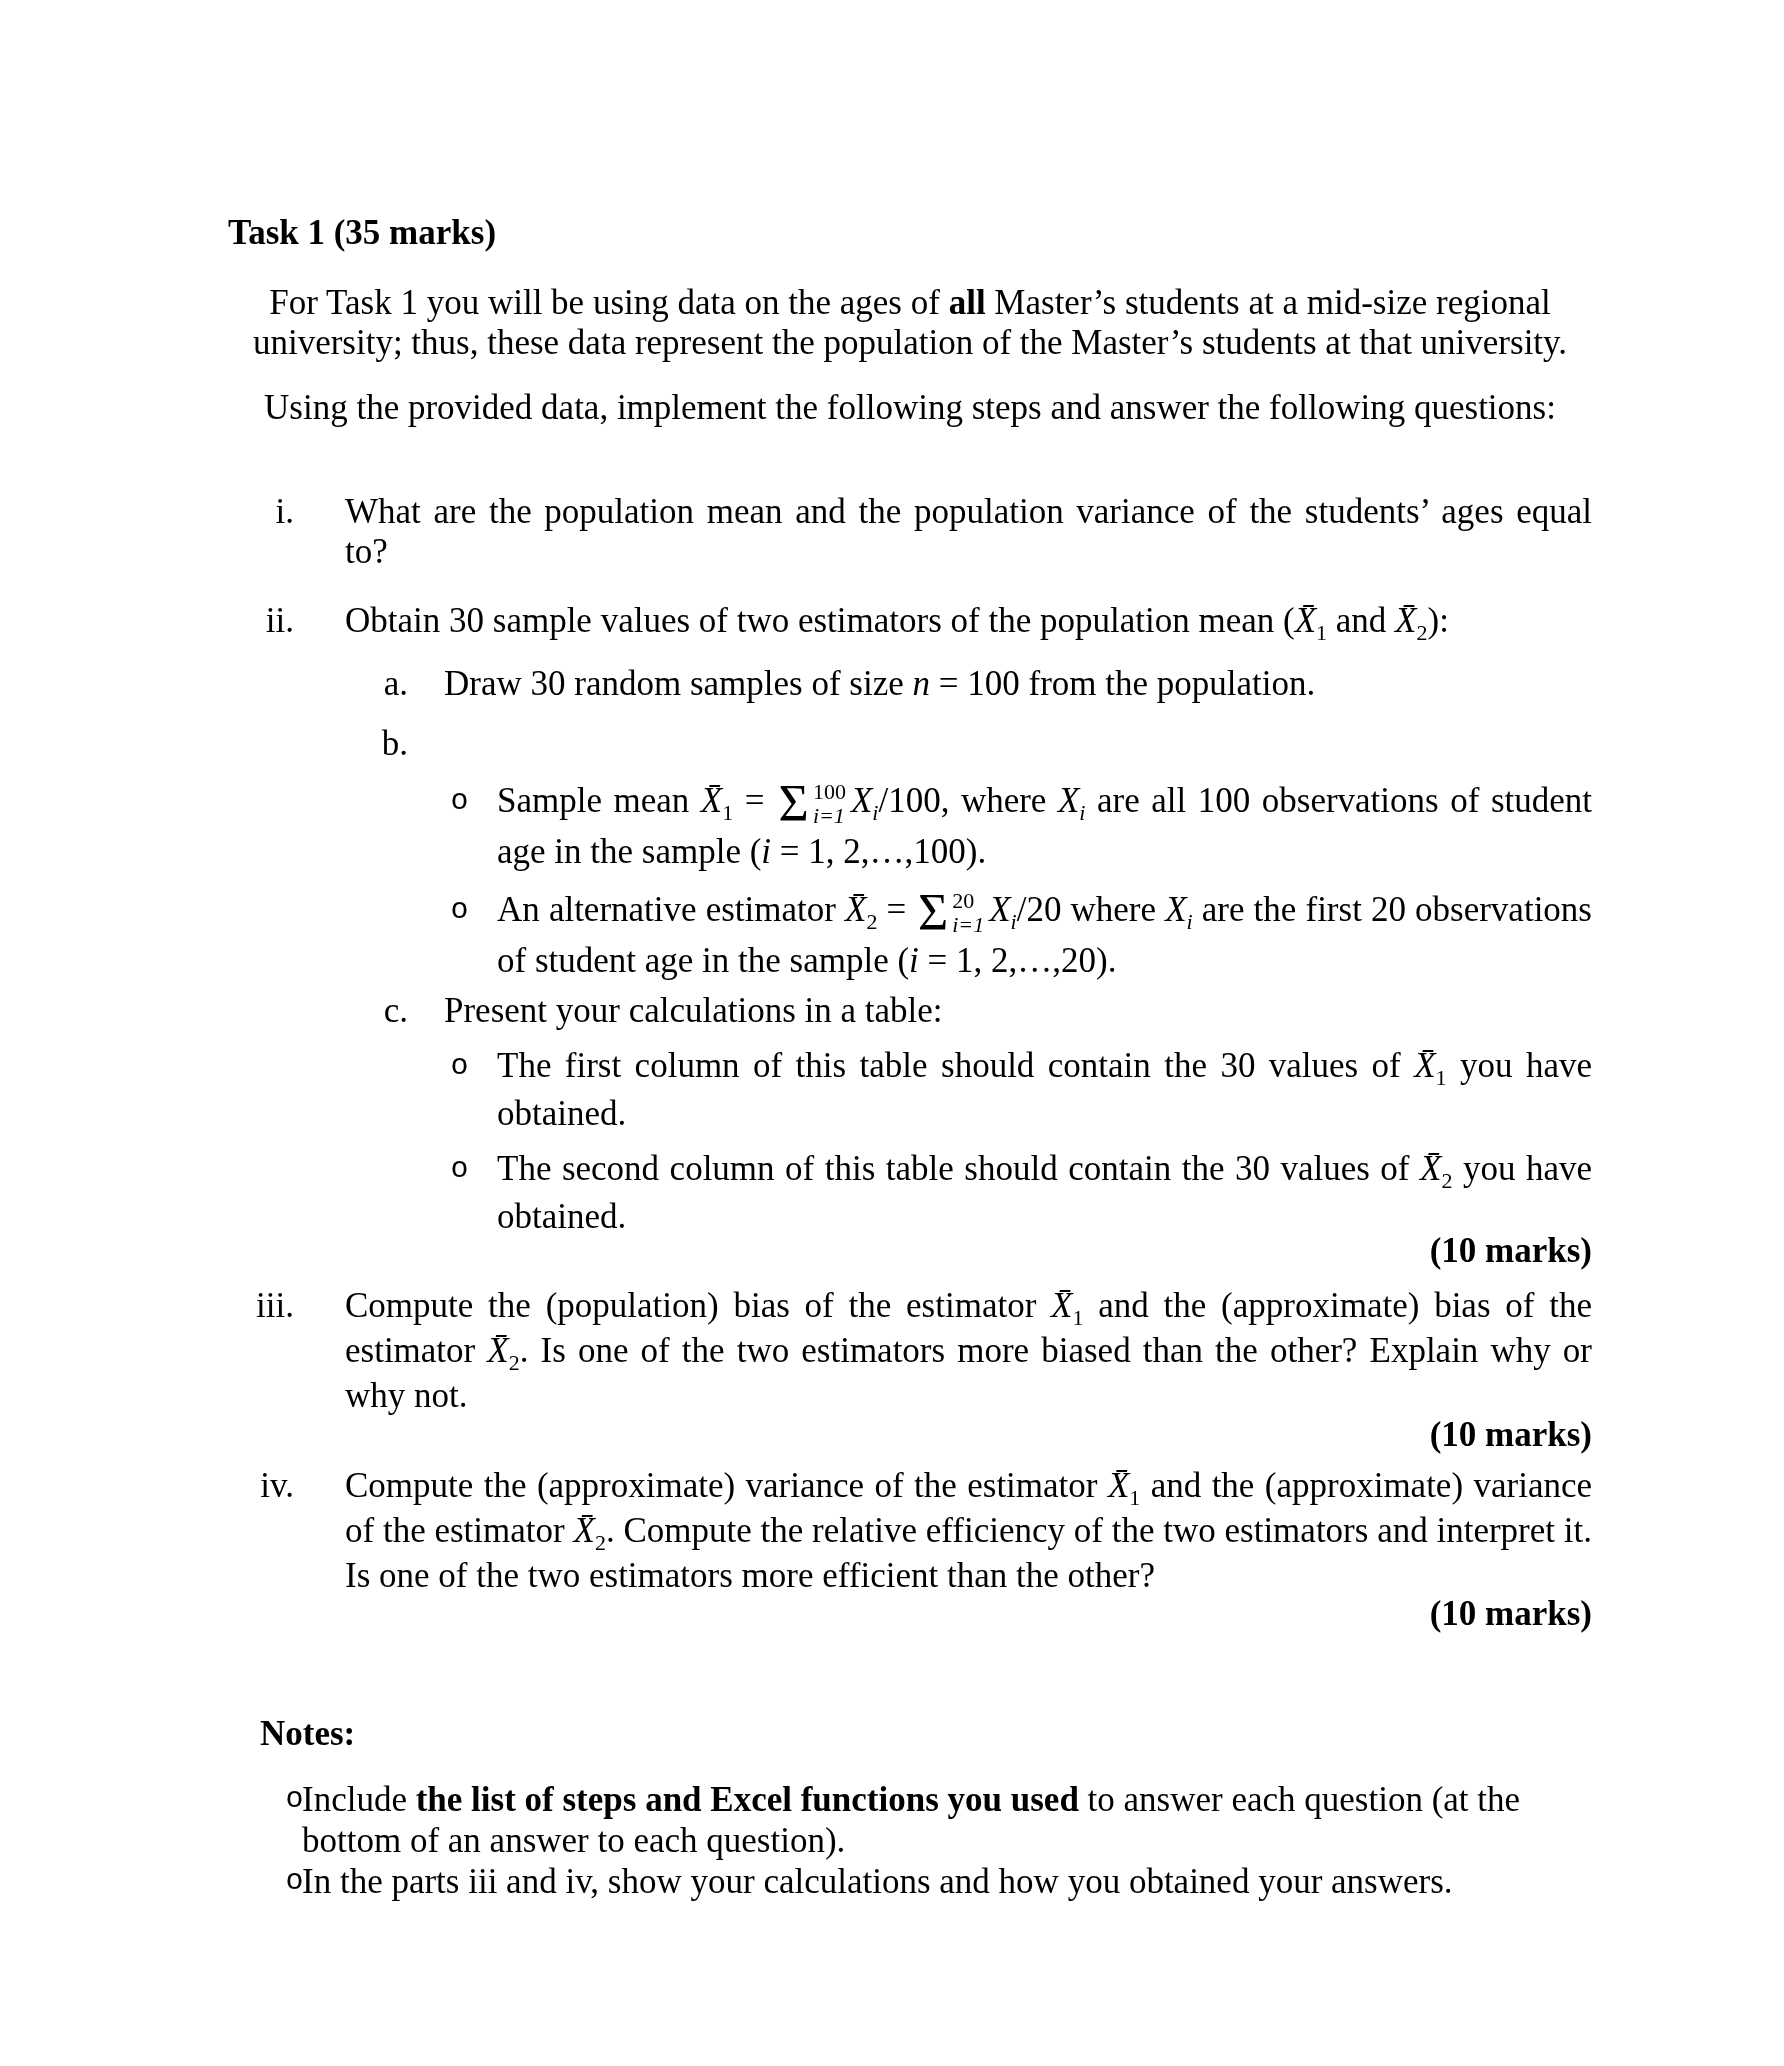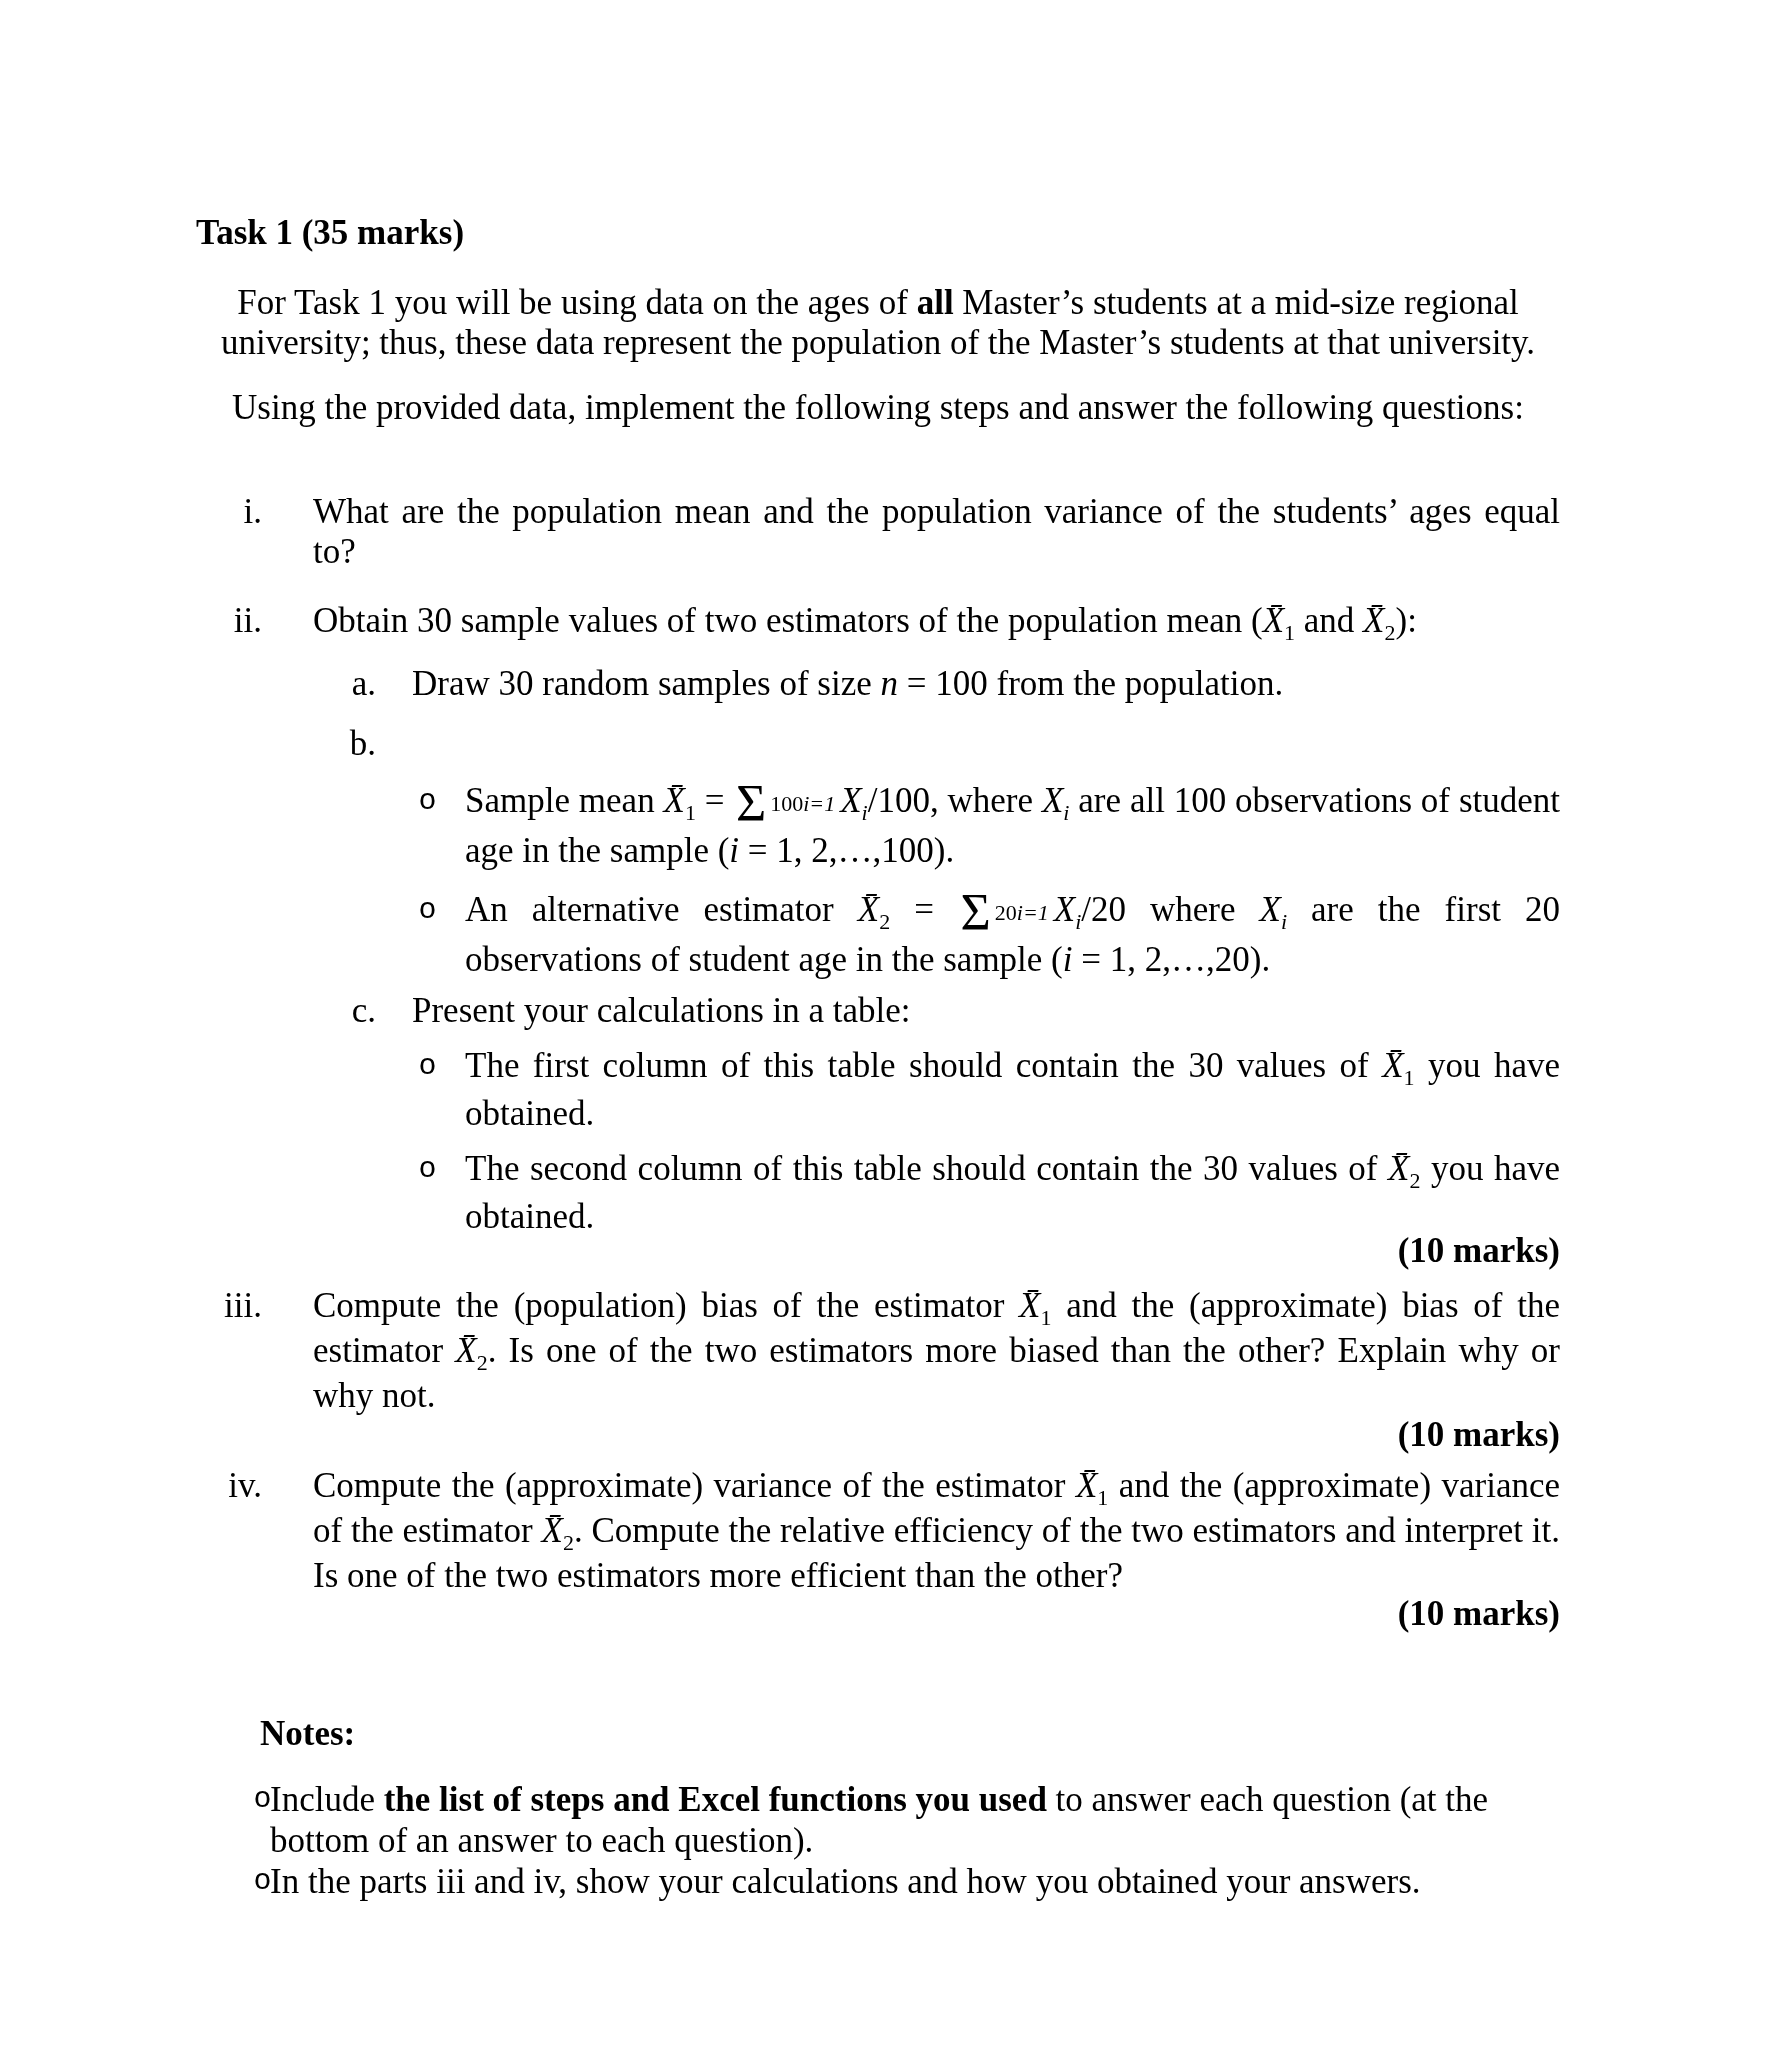--- a/index.html
+++ b/index.html
@@ -11,21 +11,21 @@
     position: relative;
     width: 1784px;
     height: 2309px;
     background: #ffffff;
     color: #000000;
     font-family: "Liberation Serif", "DejaVu Serif", serif;
     overflow: hidden;
   }
   .blk {
     position: absolute;
-    left: 196px;
+    left: 228px;
     width: 1364px;
     font-size: 35px;
     line-height: 40px;
   }
   .heading { font-weight: bold; }
   .para { text-align: center; }
 
   .l1 .marker { position: absolute; left: 0; width: 66px; text-align: right; }
   .l1 .txt { margin-left: 117px; text-align: justify; }
 
@@ -49,21 +49,21 @@
 
   .sum {
     display: inline-flex;
     align-items: center;
     vertical-align: middle;
     margin: 0 5px 0 2.5px;
   }
   .sigma { font-size: 52px; line-height: 0.9; }
   .limits {
     display: inline-flex;
-    flex-direction: row;
+    flex-direction: column;
     margin-left: 4.1px;
     font-size: 22px;
     line-height: 24px;
     text-align: left;
   }
   .lb { font-style: italic; }
 
   .notes-title { font-weight: bold; }
 
   .note .marker {

